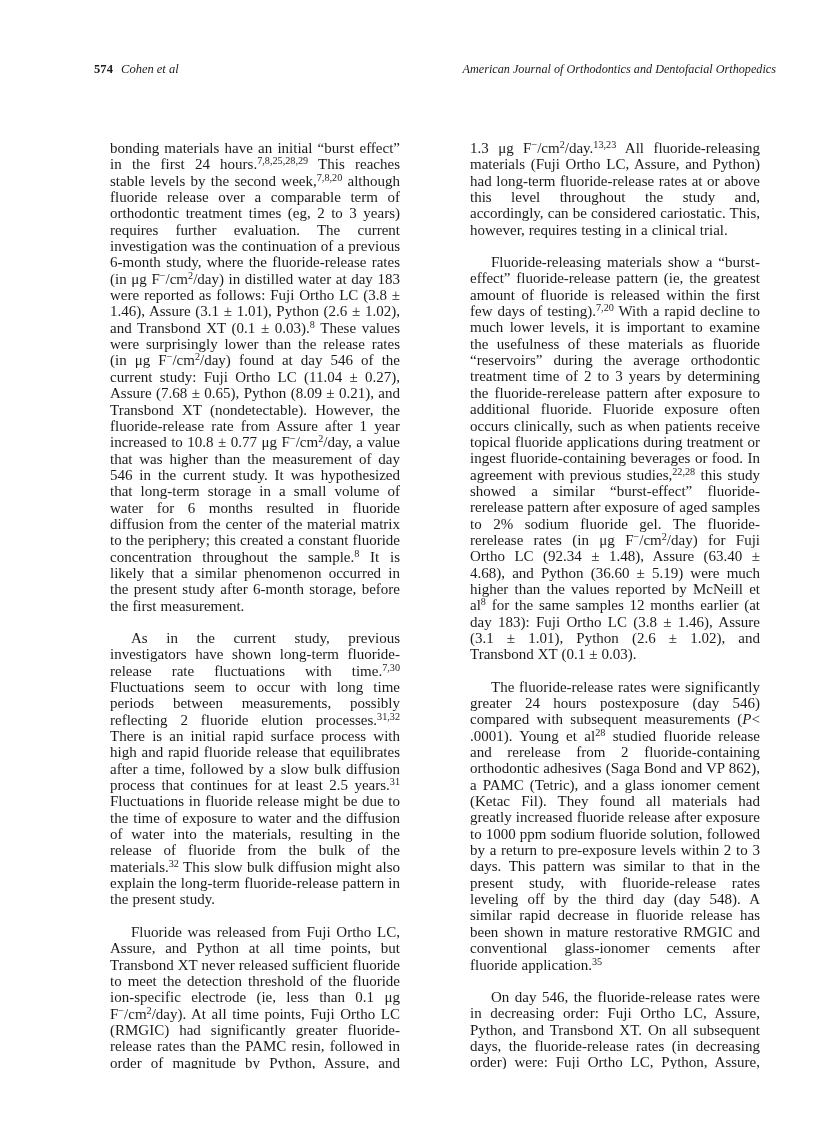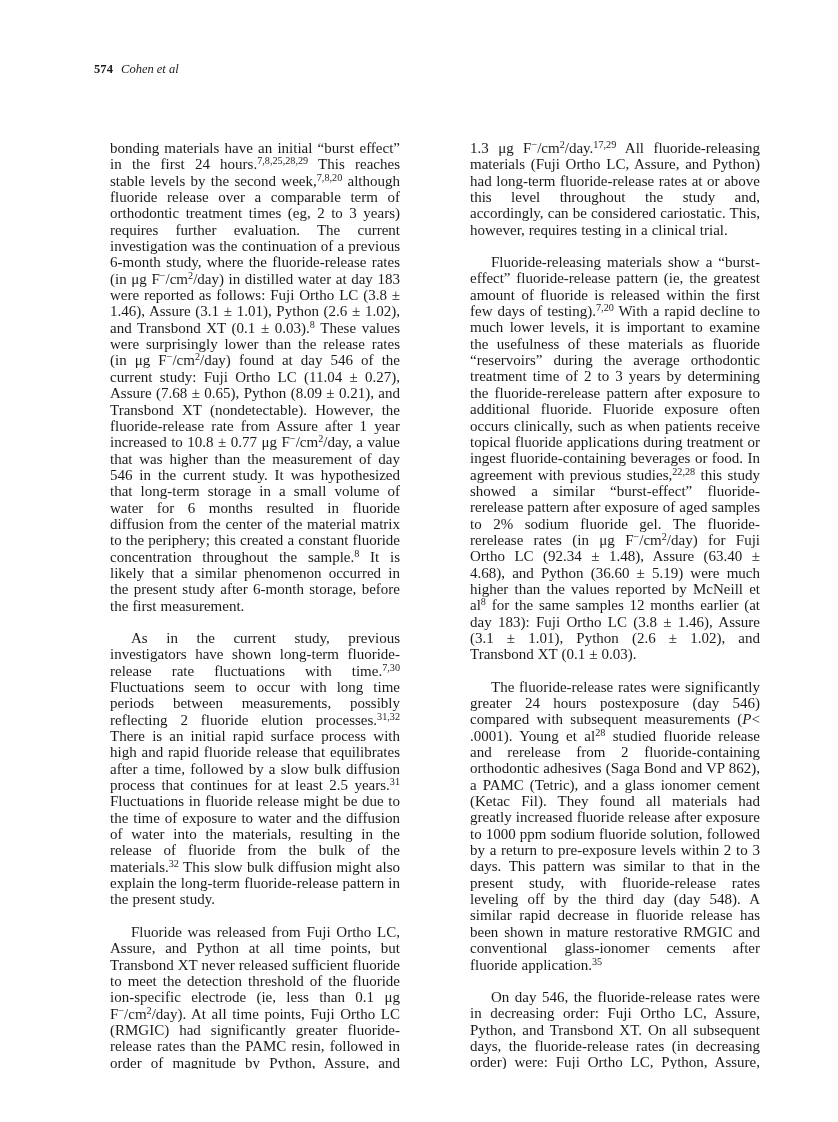--- a/index.html
+++ b/index.html
@@ -99,30 +99,31 @@
 </head>
 <body>
 
 <div class="page">
 
   <div class="runhead">
     <div class="runhead-left">
       <span class="folio">574</span><span class="runhead-authors">Cohen et al</span>
     </div>
     <div class="runhead-right">
+      <div>American Journal of Orthodontics and Dentofacial Orthopedics</div>
     </div>
   </div>
 
   <div class="columns">
     <div class="col" id="left-col">
         <p>bonding materials have an initial “burst effect” in the first 24 hours.<sup>7,8,25,28,29</sup> This reaches stable levels by the second week,<sup>7,8,20</sup> although fluoride release over a comparable term of orthodontic treatment times (eg, 2 to 3 years) requires further evaluation. The current investigation was the continuation of a previous 6-month study, where the fluoride-release rates (in μg F<sup>−</sup>/cm<sup>2</sup>/day) in distilled water at day 183 were reported as follows: Fuji Ortho LC (3.8 ± 1.46), Assure (3.1 ± 1.01), Python (2.6 ± 1.02), and Transbond XT (0.1 ± 0.03).<sup>8</sup> These values were surprisingly lower than the release rates (in μg F<sup>−</sup>/cm<sup>2</sup>/day) found at day 546 of the current study: Fuji Ortho LC (11.04 ± 0.27), Assure (7.68 ± 0.65), Python (8.09 ± 0.21), and Transbond XT (nondetectable). However, the fluoride-release rate from Assure after 1 year increased to 10.8 ± 0.77 μg F<sup>−</sup>/cm<sup>2</sup>/day, a value that was higher than the measurement of day 546 in the current study. It was hypothesized that long-term storage in a small volume of water for 6 months resulted in fluoride diffusion from the center of the material matrix to the periphery; this created a constant fluoride concentration throughout the sample.<sup>8</sup> It is likely that a similar phenomenon occurred in the present study after 6-month storage, before the first measurement.</p>
         <p class="indent">As in the current study, previous investigators have shown long-term fluoride-release rate fluctuations with time.<sup>7,30</sup> Fluctuations seem to occur with long time periods between measurements, possibly reflecting 2 fluoride elution processes.<sup>31,32</sup> There is an initial rapid surface process with high and rapid fluoride release that equilibrates after a time, followed by a slow bulk diffusion process that continues for at least 2.5 years.<sup>31</sup> Fluctuations in fluoride release might be due to the time of exposure to water and the diffusion of water into the materials, resulting in the release of fluoride from the bulk of the materials.<sup>32</sup> This slow bulk diffusion might also explain the long-term fluoride-release pattern in the present study.</p>
         <p class="indent">Fluoride was released from Fuji Ortho LC, Assure, and Python at all time points, but Transbond XT never released sufficient fluoride to meet the detection threshold of the fluoride ion-specific electrode (ie, less than 0.1 μg F<sup>−</sup>/cm<sup>2</sup>/day). At all time points, Fuji Ortho LC (RMGIC) had significantly greater fluoride-release rates than the PAMC resin, followed in order of magnitude by Python, Assure, and Transbond XT (<i>P</i> &lt; .0001). These results are supported by authors who found that the amount of fluoride released by RMGIC was greater than that from PAMC resins.<sup>29,33</sup> However, the level of fluoride release thought to inhibit caries initiation in sound enamel in the immediate vicinity of a resin-based dental material is in the range of 0.65 to</p>
       </div>
     <div class="col" id="right-col">
-        <p>1.3 μg F<sup>−</sup>/cm<sup>2</sup>/day.<sup>17,29</sup> All fluoride-releasing materials (Fuji Ortho LC, Assure, and Python) had long-term fluoride-release rates at or above this level throughout the study and, accordingly, can be considered cariostatic. This, however, requires testing in a clinical trial.</p>
+        <p>1.3 μg F<sup>−</sup>/cm<sup>2</sup>/day.<sup>13,23</sup> All fluoride-releasing materials (Fuji Ortho LC, Assure, and Python) had long-term fluoride-release rates at or above this level throughout the study and, accordingly, can be considered cariostatic. This, however, requires testing in a clinical trial.</p>
         <p class="indent">Fluoride-releasing materials show a “burst-effect” fluoride-release pattern (ie, the greatest amount of fluoride is released within the first few days of testing).<sup>7,20</sup> With a rapid decline to much lower levels, it is important to examine the usefulness of these materials as fluoride “reservoirs” during the average orthodontic treatment time of 2 to 3 years by determining the fluoride-rerelease pattern after exposure to additional fluoride. Fluoride exposure often occurs clinically, such as when patients receive topical fluoride applications during treatment or ingest fluoride-containing beverages or food. In agreement with previous studies,<sup>22,28</sup> this study showed a similar “burst-effect” fluoride-rerelease pattern after exposure of aged samples to 2% sodium fluoride gel. The fluoride-rerelease rates (in μg F<sup>−</sup>/cm<sup>2</sup>/day) for Fuji Ortho LC (92.34 ± 1.48), Assure (63.40 ± 4.68), and Python (36.60 ± 5.19) were much higher than the values reported by McNeill et al<sup>8</sup> for the same samples 12 months earlier (at day 183): Fuji Ortho LC (3.8 ± 1.46), Assure (3.1 ± 1.01), Python (2.6 ± 1.02), and Transbond XT (0.1 ± 0.03).</p>
         <p class="indent">The fluoride-release rates were significantly greater 24 hours postexposure (day 546) compared with subsequent measurements (<i>P</i>&lt; .0001). Young et al<sup>28</sup> studied fluoride release and rerelease from 2 fluoride-containing orthodontic adhesives (Saga Bond and VP 862), a PAMC (Tetric), and a glass ionomer cement (Ketac Fil). They found all materials had greatly increased fluoride release after exposure to 1000 ppm sodium fluoride solution, followed by a return to pre-exposure levels within 2 to 3 days. This pattern was similar to that in the present study, with fluoride-release rates leveling off by the third day (day 548). A similar rapid decrease in fluoride release has been shown in mature restorative RMGIC and conventional glass-ionomer cements after fluoride application.<sup>35</sup></p>
         <p class="indent">On day 546, the fluoride-release rates were in decreasing order: Fuji Ortho LC, Assure, Python, and Transbond XT. On all subsequent days, the fluoride-release rates (in decreasing order) were: Fuji Ortho LC, Python, Assure, and Transbond XT. These results are consistent with those reported by Yip and Smales,<sup>36</sup> who studied fluoride release and uptake by aged resin-modified glass ionomers (Fuji II LC, Photac-Fil and Vitremer) and a PAMC resin (Dyract), and found fluoride release to be higher for RMGIC after fluoride exposure relative to the PAMC.</p>
       </div>
   </div>
 
 </div>
 
 </body></html>

